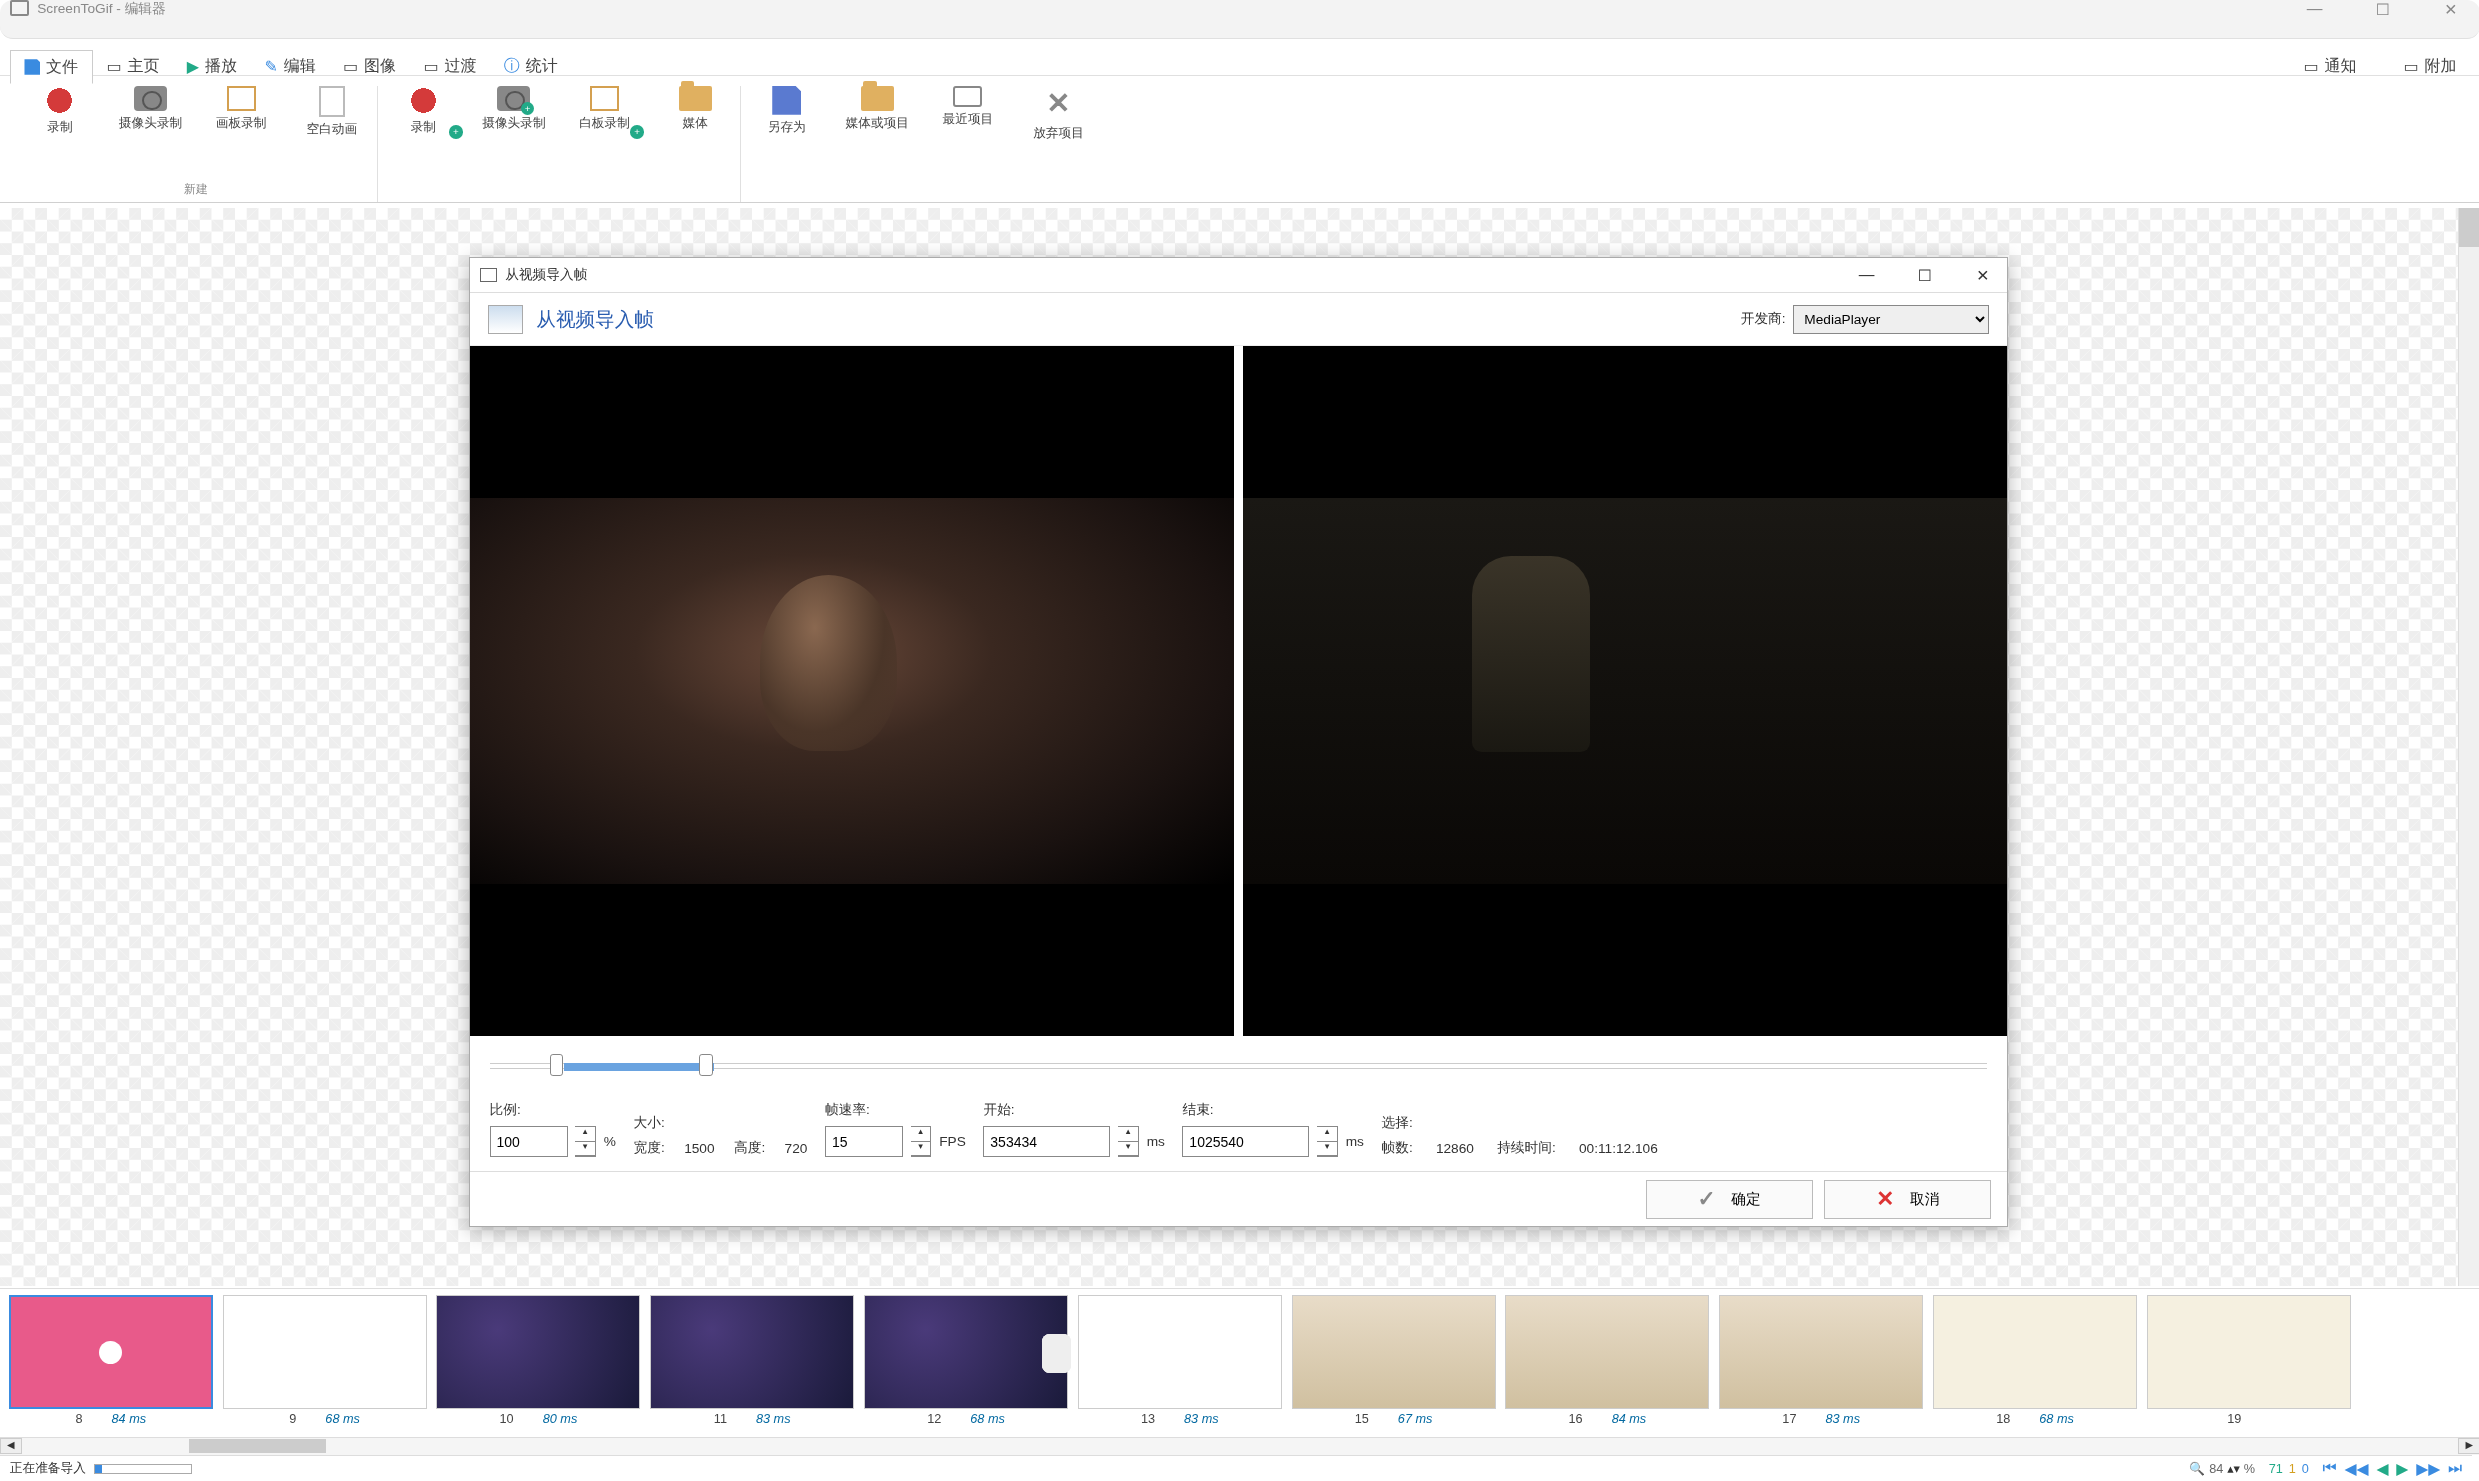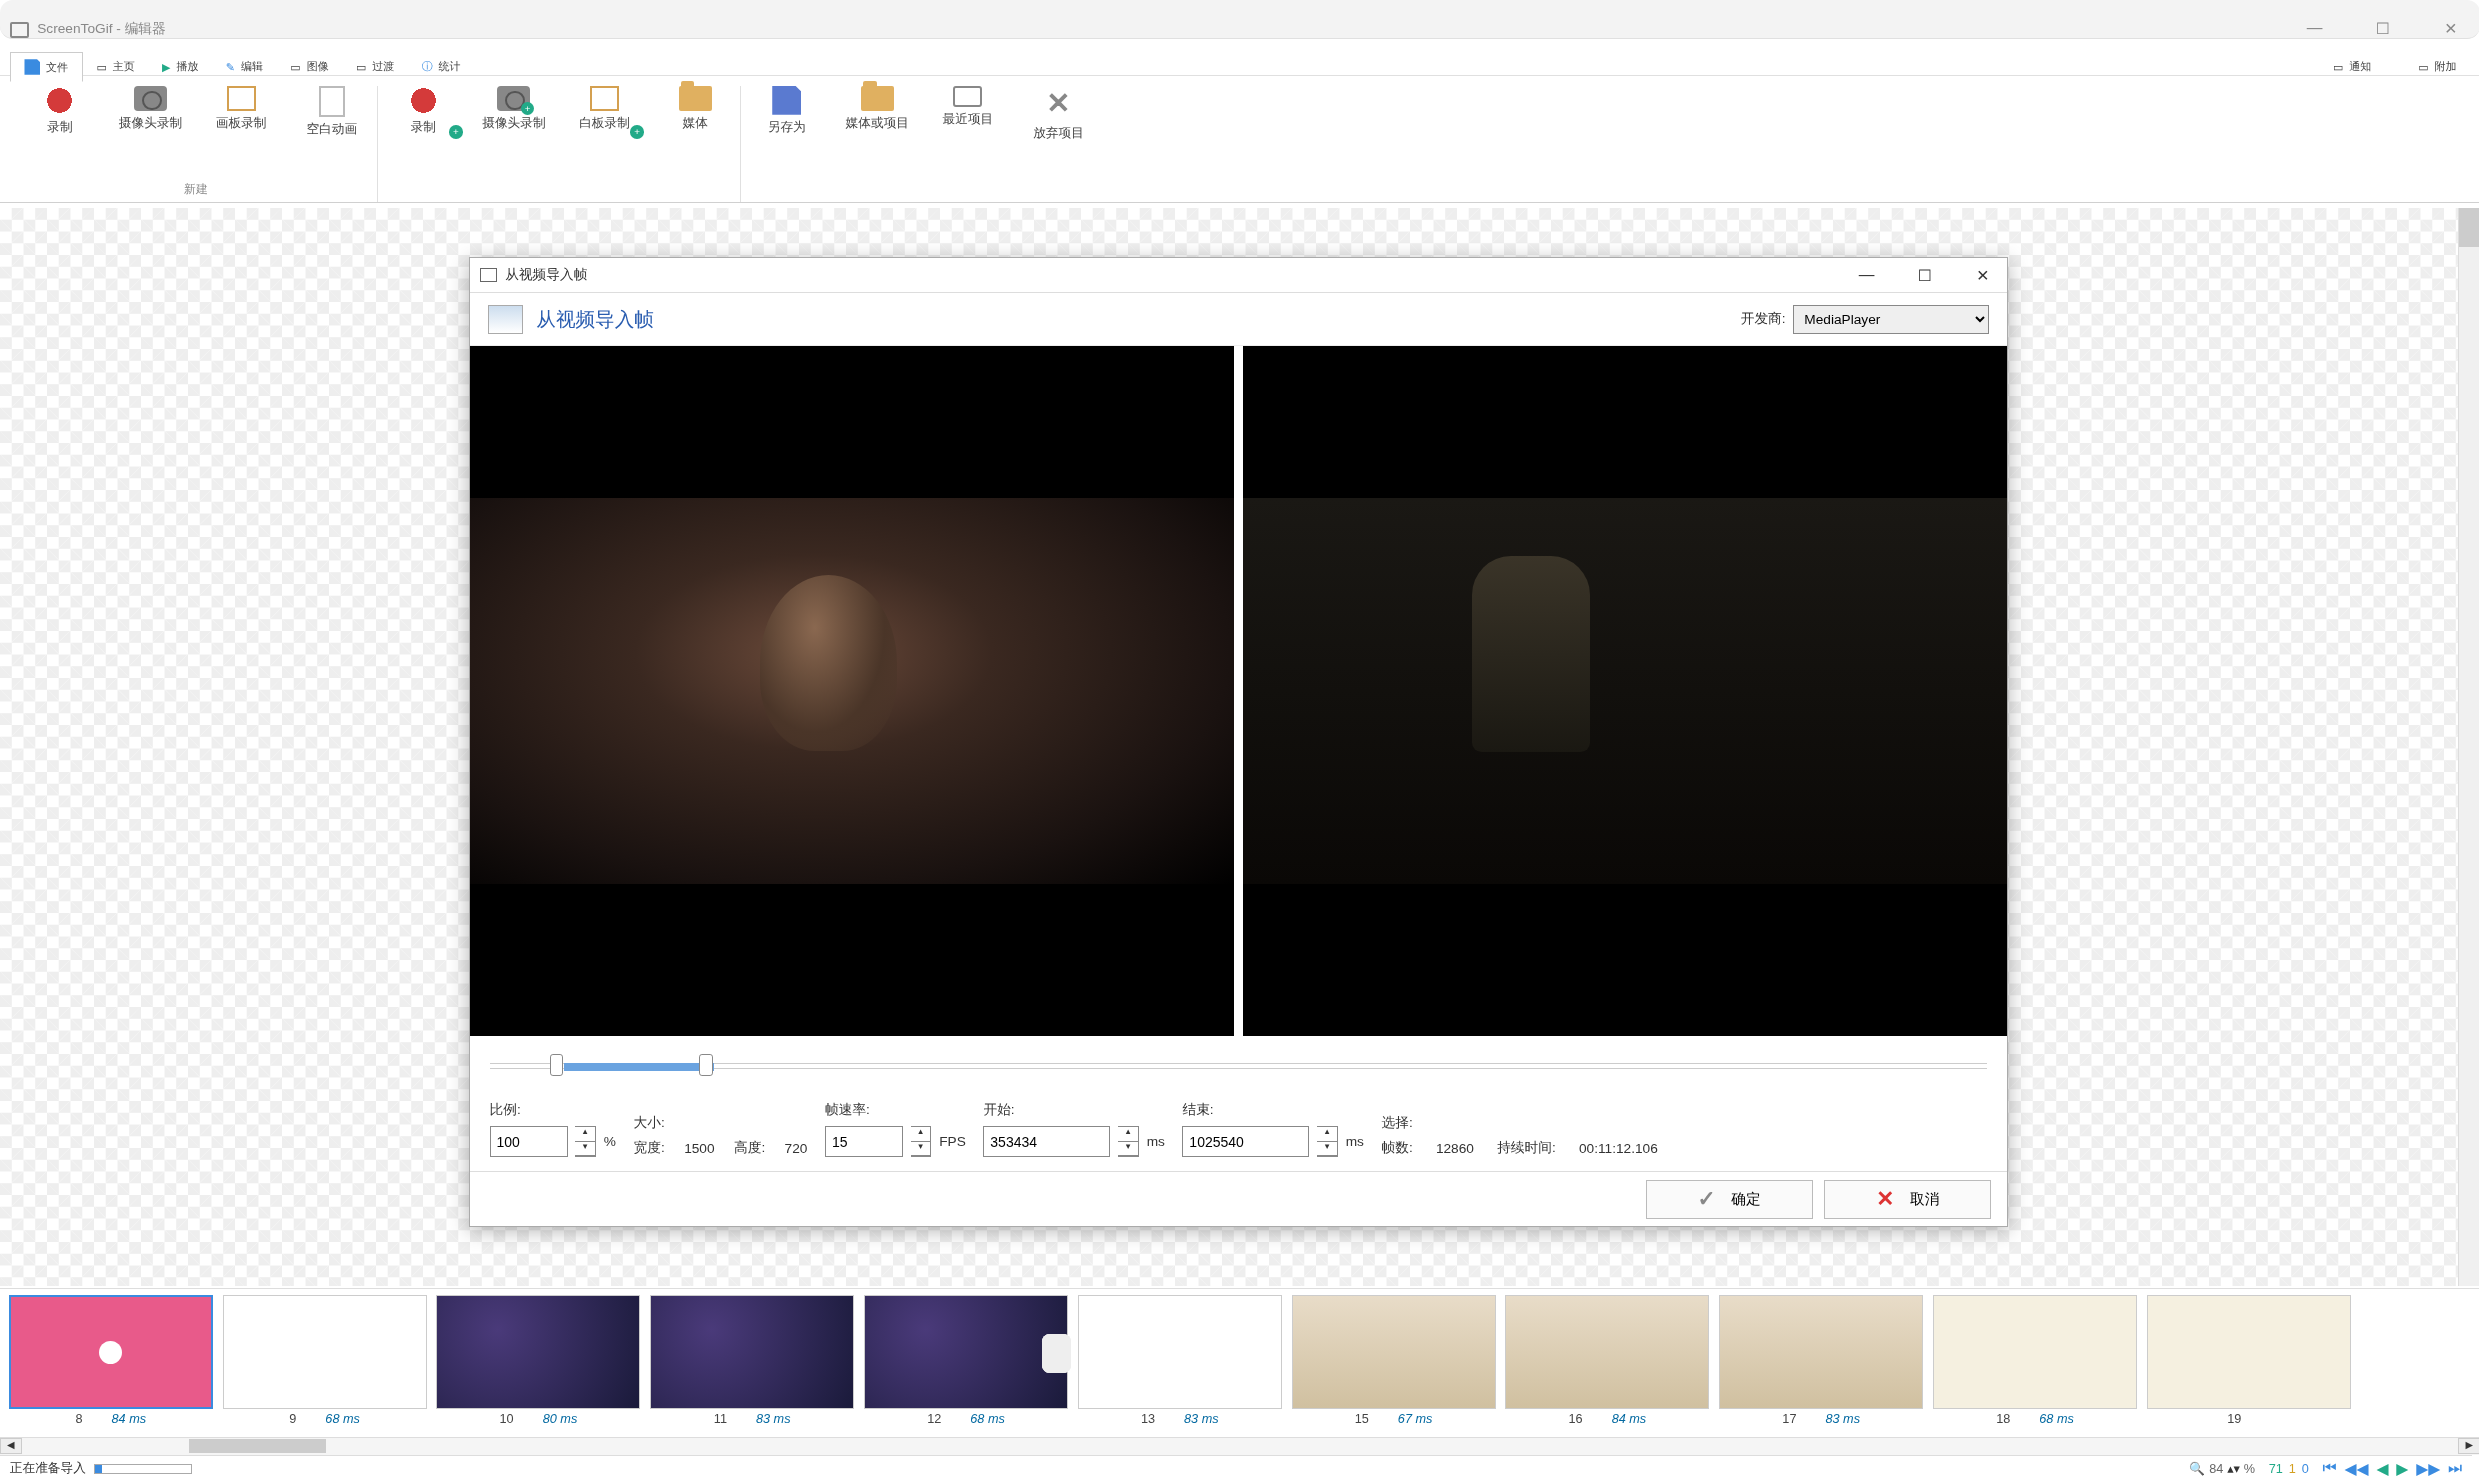--- a/index.html
+++ b/index.html
@@ -1,27 +1,27 @@
 <!DOCTYPE html>
 <html><head>
 <meta charset="utf-8">
 <style>
 * { box-sizing: border-box; margin: 0; padding: 0; font-family: "Microsoft YaHei", "Segoe UI", sans-serif; }
 body { background: #fff; font-size: 12.7px; color: #333; overflow: hidden; width: 2480px; height: 1482px; position: relative; }
 
 
-.titlebar { height: 39px; display: flex; align-items: flex-end; padding: 0 9.8px; background: #f3f3f3; border-bottom: 1px solid #e0e0e0; border-radius: 13px; }
+.titlebar { height: 39px; display: flex; align-items: flex-start; padding: 0 9.8px; background: #f3f3f3; border-bottom: 1px solid #e0e0e0; border-radius: 13px; }
 .titlebar .icon { width: 19.6px; height: 15.7px; border: 2px solid #888; border-radius: 2px; margin-right: 7.8px; position: relative; }
 .titlebar .title { color: #888; font-size: 13.7px; }
 .titlebar .wincontrols { margin-left: auto; display: flex; gap: 29px; color: #888; font-size: 15.7px; }
 .titlebar .wincontrols span { cursor: pointer; width: 39px; text-align: center; }
 
 
 .ribbon-tabs { height: 37px; display: flex; align-items: center; padding: 0 9.8px; border-bottom: 1px solid #e0e0e0; }
-.ribbon-tabs .tab { display: flex; align-items: flex-end; gap: 5.9px; padding: 5.9px 13.7px; cursor: pointer; font-size: 11px; color: #444; margin-top: 18px; }
+.ribbon-tabs .tab { display: flex; align-items: center; gap: 5.9px; padding: 5.9px 13.7px; cursor: pointer; font-size: 16px; color: #444; margin-top: 18px; }
 .ribbon-tabs .tab.active { border: 1px solid #ccc; border-bottom: 1px solid #fff; background: #fff; position: relative; top: 1px; }
 .ribbon-tabs .tab .ticon { width: 15.7px; height: 15.7px; display: inline-block; }
 .ribbon-tabs .right { margin-left: auto; display: flex; gap: 19.6px; }
 
 
 .ribbon-body { height: 127px; display: flex; padding: 9.8px 14.7px 0 14.7px; border-bottom: 1px solid #d0d0d0; background: #fff; }
 .ribbon-group { display: flex; flex-direction: column; align-items: center; border-right: 1px solid #e0e0e0; padding: 0 9.8px; }
 .ribbon-group:last-child { border-right: none; }
 .ribbon-items { display: flex; gap: 19.6px; }
 .ribbon-item { display: flex; flex-direction: column; align-items: center; gap: 3.9px; cursor: pointer; width: 71px; }

